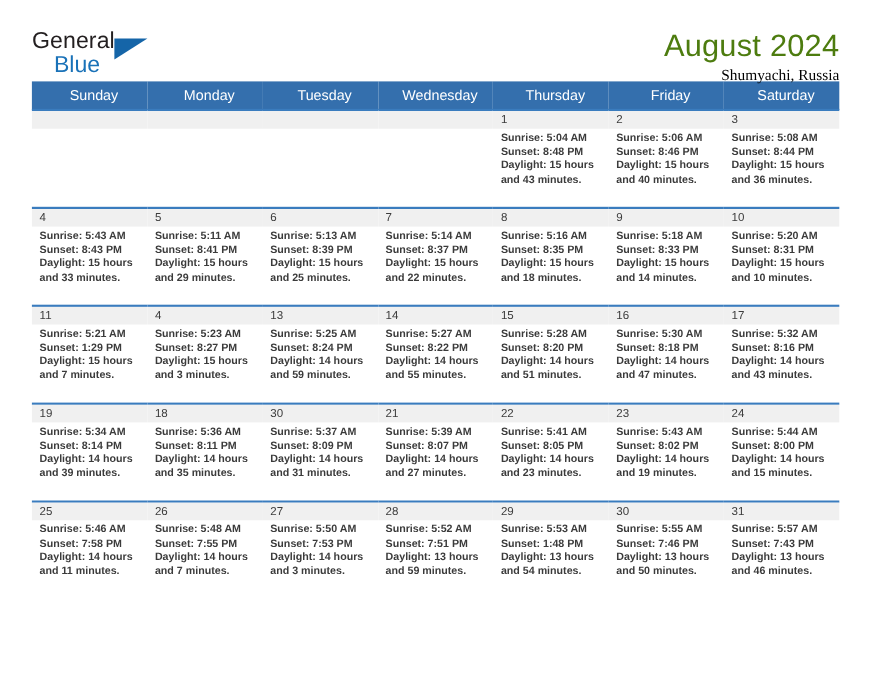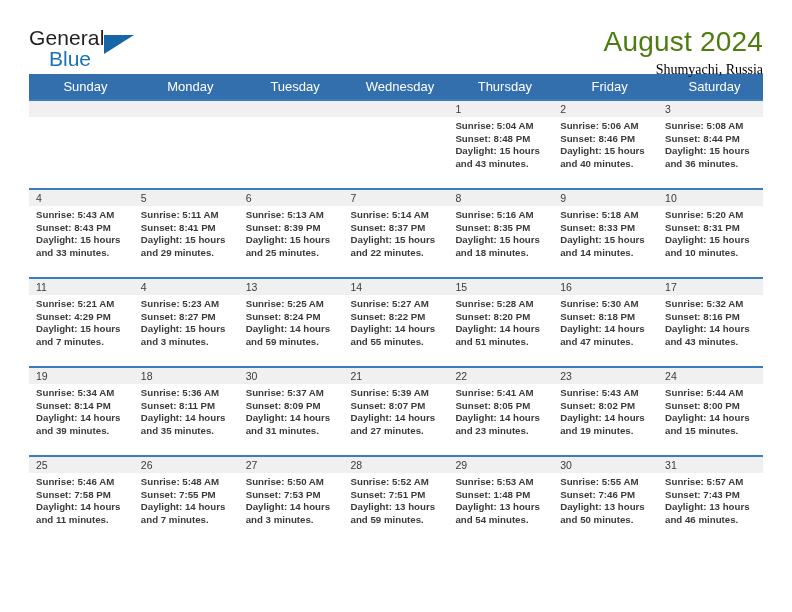--- a/index.html
+++ b/index.html
@@ -305,21 +305,21 @@
               </div>
             </div>
           </td>
         </tr>
         <tr>
           <td class="">
             <div class="cell-inner">
               <div class="daynum-strip">11</div>
               <div class="cell-body">
                 <div>Sunrise: 5:21 AM</div>
-                <div>Sunset: 4:29 PM</div>
+                <div>Sunset: 1:29 PM</div>
                 <div>Daylight: 15 hours</div>
                 <div>and 7 minutes.</div>
               </div>
             </div>
           </td>
           <td class="">
             <div class="cell-inner">
               <div class="daynum-strip">4</div>
               <div class="cell-body">
                 <div>Sunrise: 5:23 AM</div>

